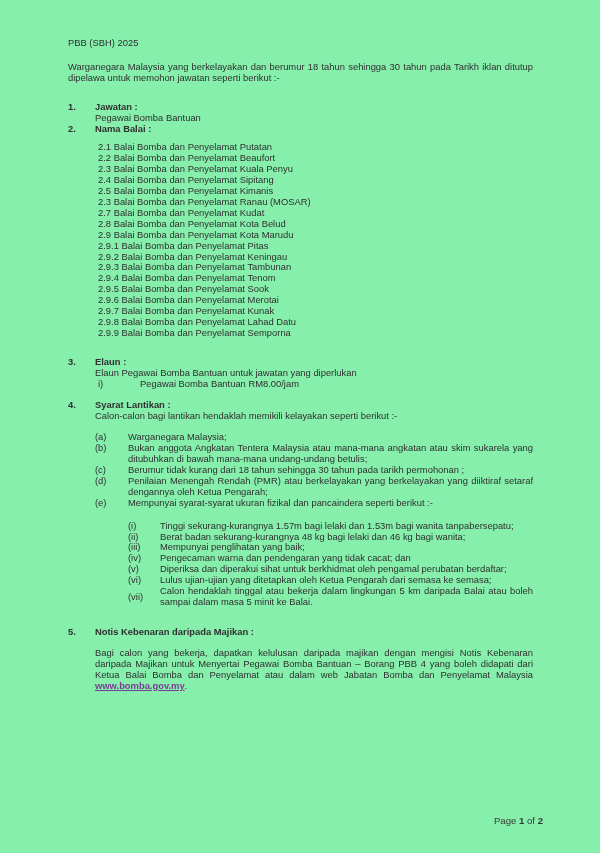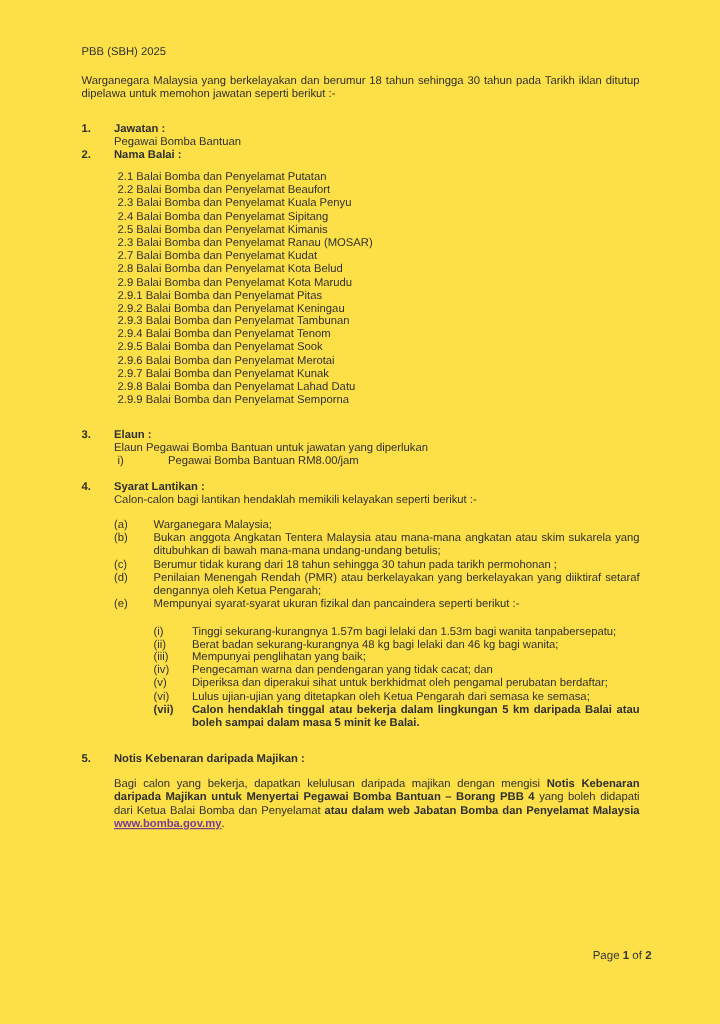--- a/index.html
+++ b/index.html
@@ -1,21 +1,21 @@
 <!DOCTYPE html>
 <html><head>
 <meta charset="utf-8">
 <style>
   * { margin: 0; padding: 0; box-sizing: border-box; }
   html, body { background: #ffffff; }
   .page {
     position: relative;
     width: 600px;
     height: 853px;
-    background: #fde047;
+    background: #86efac;
     font-family: "Liberation Sans", sans-serif;
     font-size: 9.4px;
     line-height: 10.9px;
     color: #2f2f2f;
     padding: 38px 67px 0 68px;
     overflow: hidden;
   }
   .doc-ref { text-align: left; }
   .title-block { text-align: center; font-weight: bold; margin-top: 20px; }
   .intro { text-align: justify; margin-top: 13px; }
@@ -34,28 +34,28 @@
 
   .crit-list { margin-left: 27px; margin-top: 10px; }
   .crit-item { display: flex; }
   .crit-label { flex: none; width: 33px; }
   .crit-text { flex: 1; text-align: justify; }
 
   .fiz-list { margin-left: 60px; margin-top: 12px; }
   .fiz-item { display: flex; }
   .fiz-label { flex: none; width: 32px; }
   .fiz-text { flex: 1; text-align: justify; }
-  .bold { font-weight: bold; }
+  .bold { font-weight: normal; align-items: center; }
 
   .notice-par { text-align: justify; margin-top: 10px; }
   .weblink { font-weight: bold; text-decoration: underline; cursor: pointer; }
 
   .footer {
     position: absolute;
-    top: 792px;
+    top: 816px;
     right: 57px;
     font-size: 9.6px;
     color: #383838;
   }
   .footer b { font-weight: bold; }
 </style>
 </head>
 <body>
 
 <div class="page">

